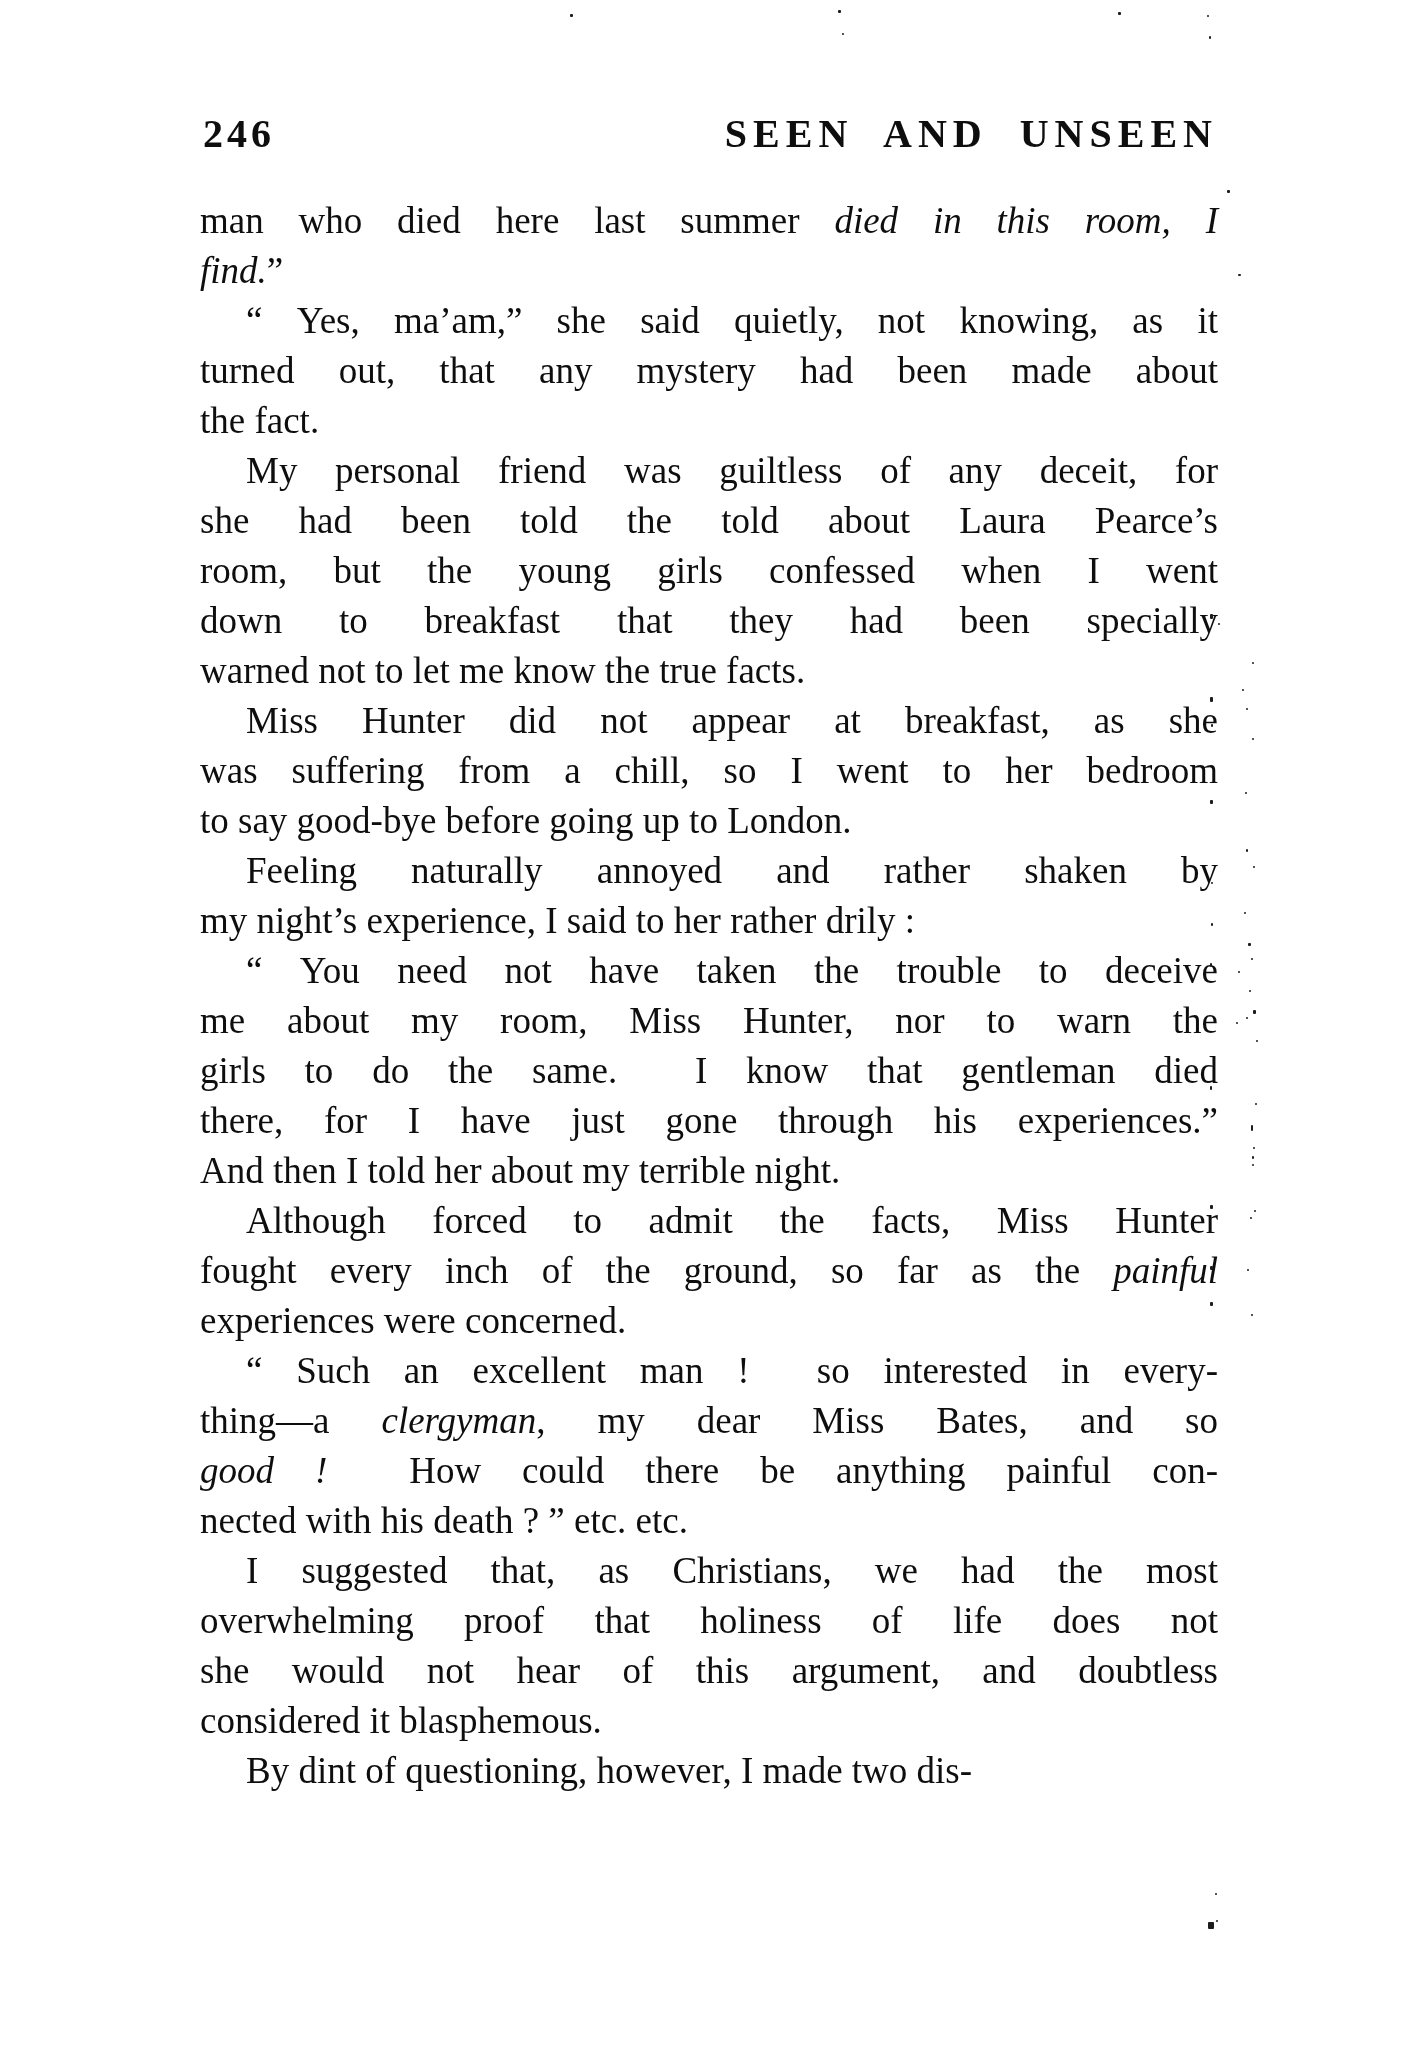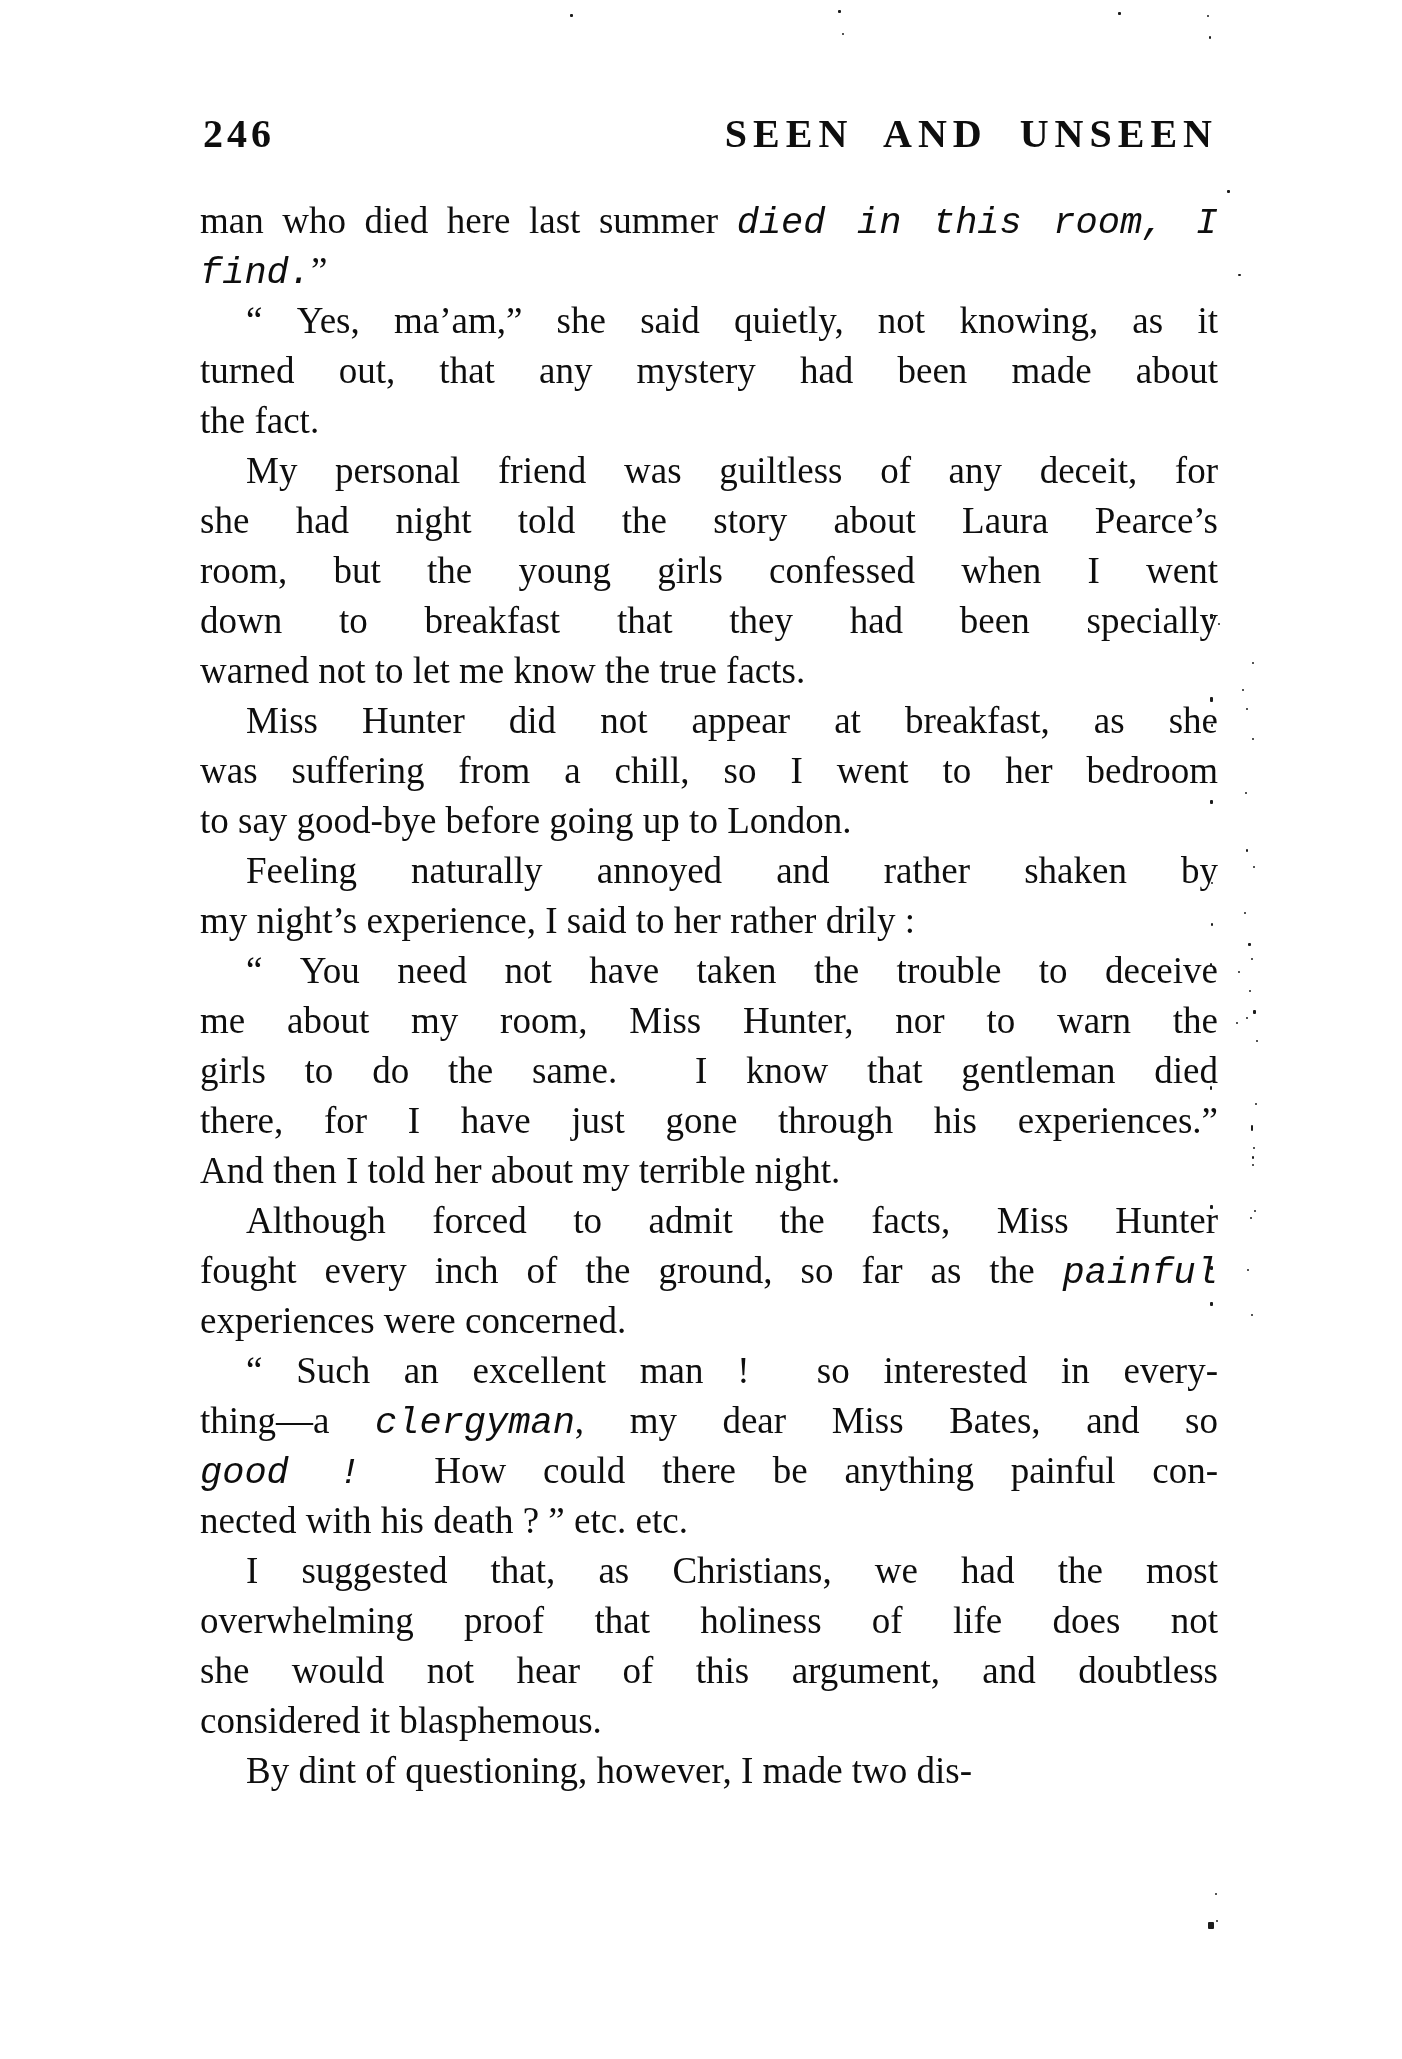--- a/index.html
+++ b/index.html
@@ -60,21 +60,21 @@
     white-space: nowrap;
   }
   .line.j {
     white-space: normal;
     text-align: justify;
     text-align-last: justify;
   }
   .line.ind {
     padding-left: 46px;
   }
-  .it { font-style: italic; font-family: Liberation Mono, monospace; }
+  .it { font-style: italic; }
   
   .specks { position: absolute; left: 0; top: 0; width: 100%; height: 100%; }
   .speck {
     position: absolute;
     background: #1c1c1c;
     border-radius: 1px;
   }
 </style>
 </head>
 <body>
@@ -86,21 +86,21 @@
     <span class="running-title">SEEN AND UNSEEN</span>
   </header>
 
   <main class="textblock">
       <div class="line j"><span>man who died here last summer </span><span class="it">died in this room, I</span></div>
       <div class="line"><span class="it">find.</span><span>”</span></div>
       <div class="line j ind"><span>“&nbsp;Yes, ma’am,” she said quietly, not knowing, as it</span></div>
       <div class="line j"><span>turned out, that any mystery had been made about</span></div>
       <div class="line"><span>the fact.</span></div>
       <div class="line j ind"><span>My personal friend was guiltless of any deceit, for</span></div>
-      <div class="line j"><span>she had night told the story about Laura Pearce’s</span></div>
+      <div class="line j"><span>she had been told the told about Laura Pearce’s</span></div>
       <div class="line j"><span>room, but the young girls confessed when I went</span></div>
       <div class="line j"><span>down to breakfast that they had been specially</span></div>
       <div class="line"><span>warned not to let me know the true facts.</span></div>
       <div class="line j ind"><span>Miss Hunter did not appear at breakfast, as she</span></div>
       <div class="line j"><span>was suffering from a chill, so I went to her bedroom</span></div>
       <div class="line"><span>to say good-bye before going up to London.</span></div>
       <div class="line j ind"><span>Feeling naturally annoyed and rather shaken by</span></div>
       <div class="line"><span>my night’s experience, I said to her rather drily&nbsp;:</span></div>
       <div class="line j ind"><span>“&nbsp;You need not have taken the trouble to deceive</span></div>
       <div class="line j"><span>me about my room, Miss Hunter, nor to warn the</span></div>

